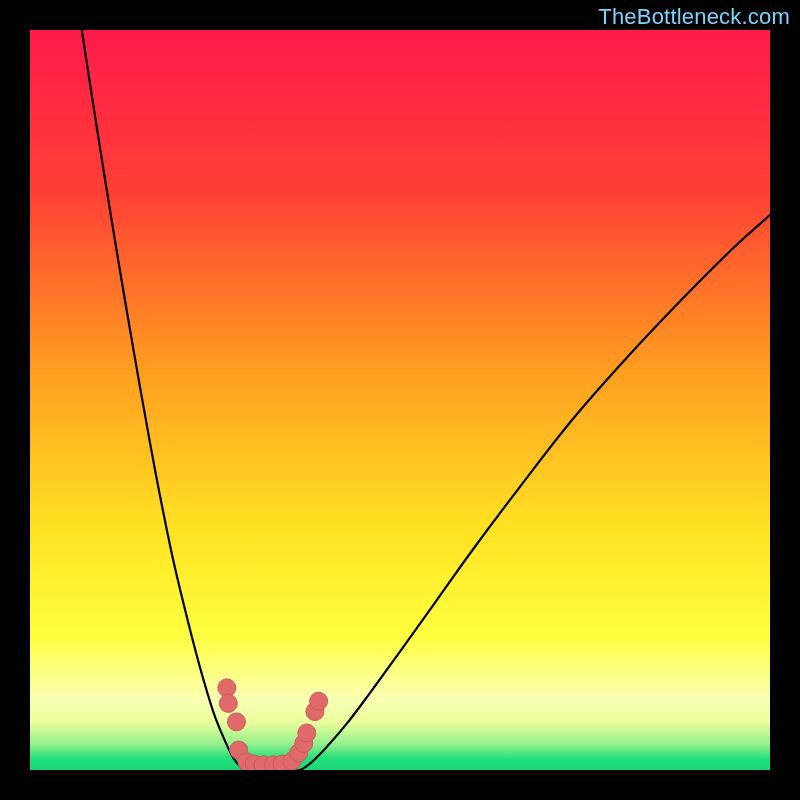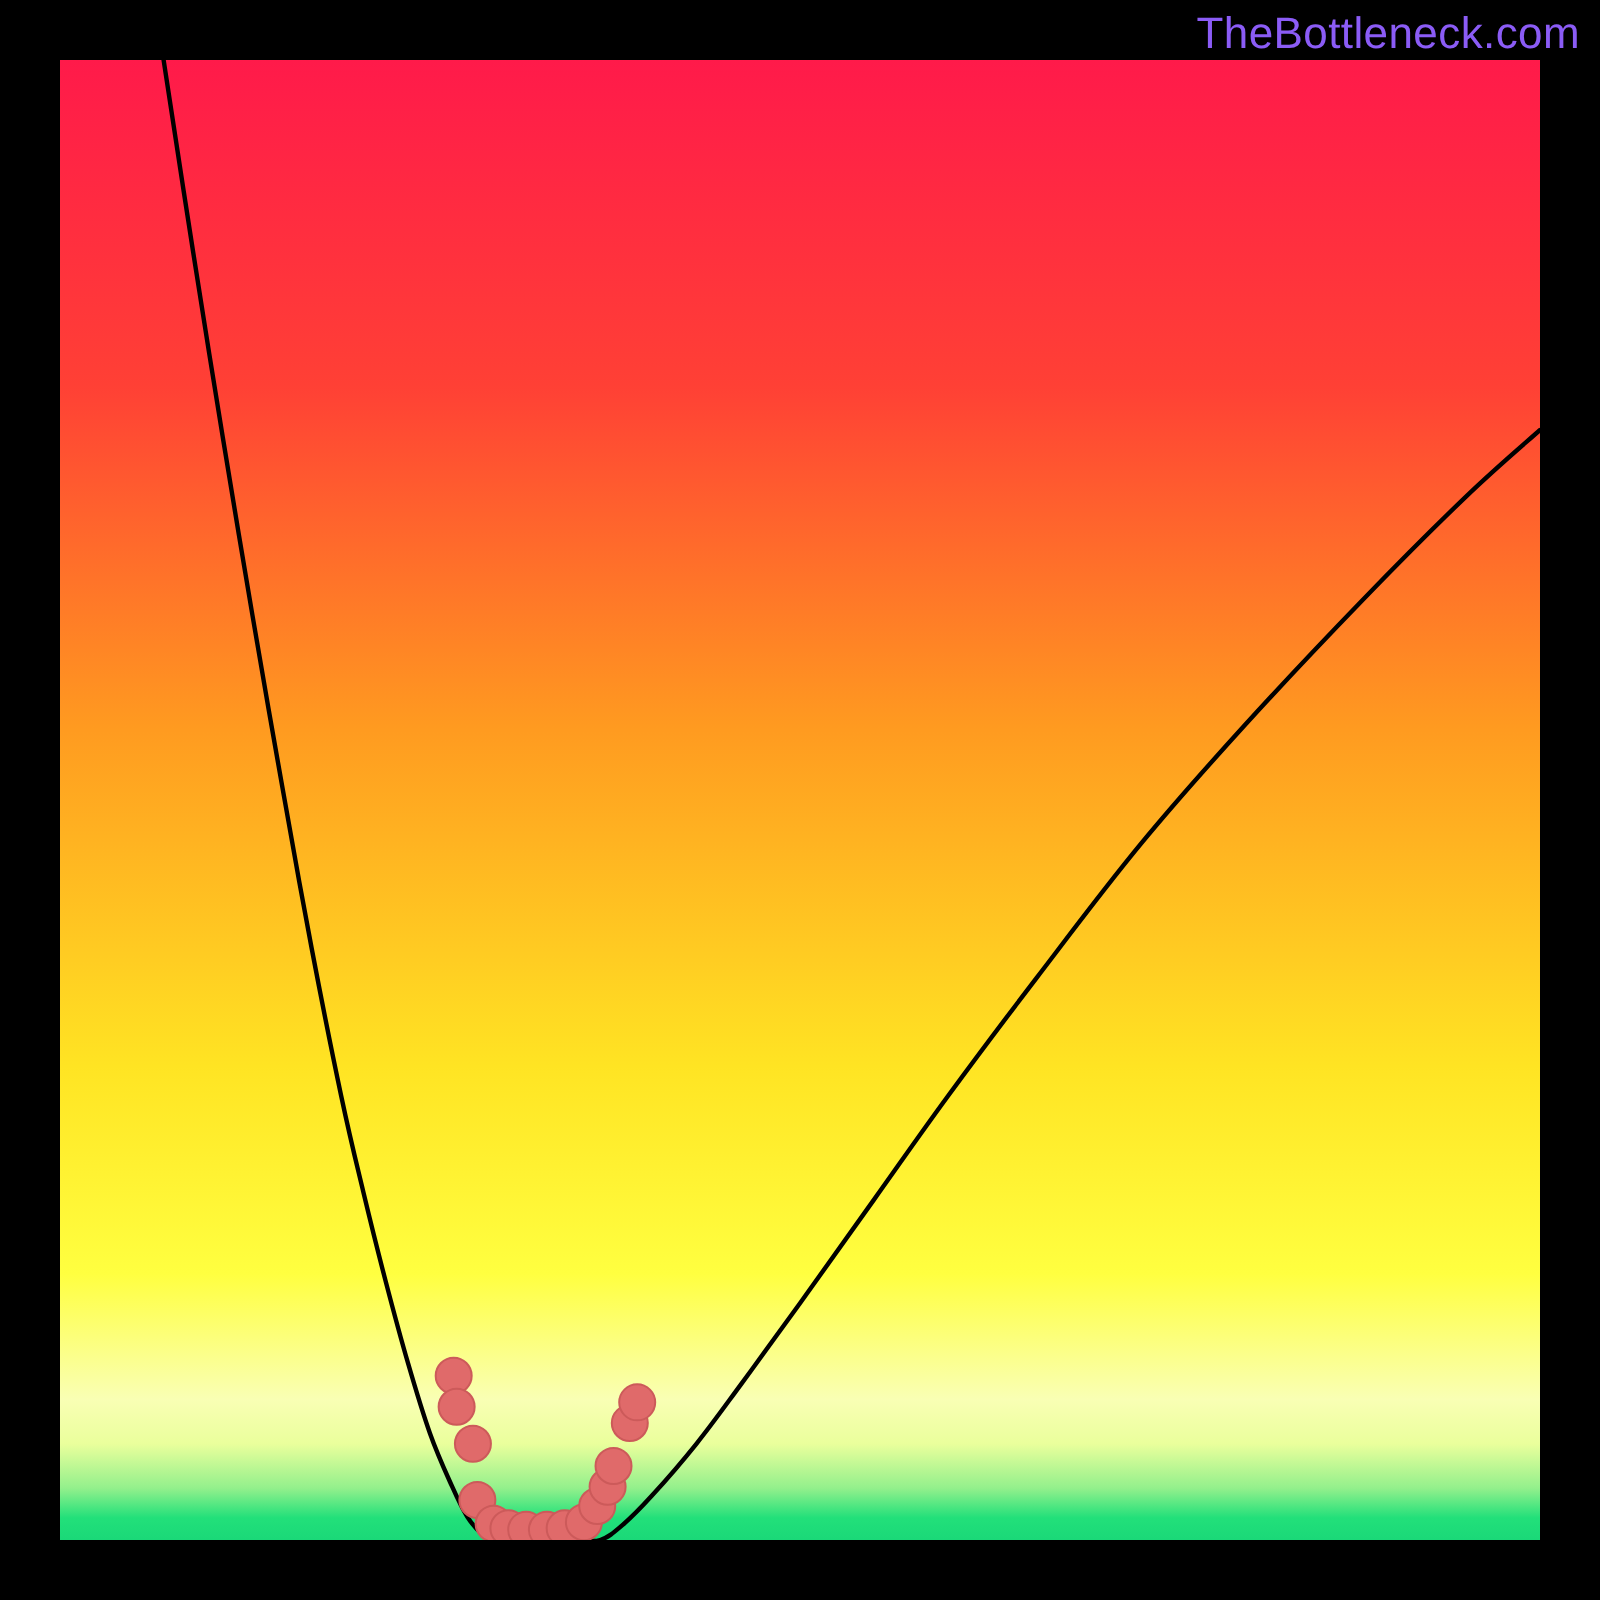--- a/index.html
+++ b/index.html
@@ -22,21 +22,21 @@
     left: 30px;
     top: 30px;
     width: 740px;
     height: 740px;
     overflow: hidden;
   }
   .attribution {
     position: absolute;
     top: 4px;
     right: 10px;
-    color: #8b5cf6;
+    color: #7dd3fc;
     font-size: 22px;
     font-weight: 500;
     letter-spacing: 0.2px;
     user-select: none;
     text-align: right;
   }
   svg { display: block; }
 </style>
 </head>
 <body>

